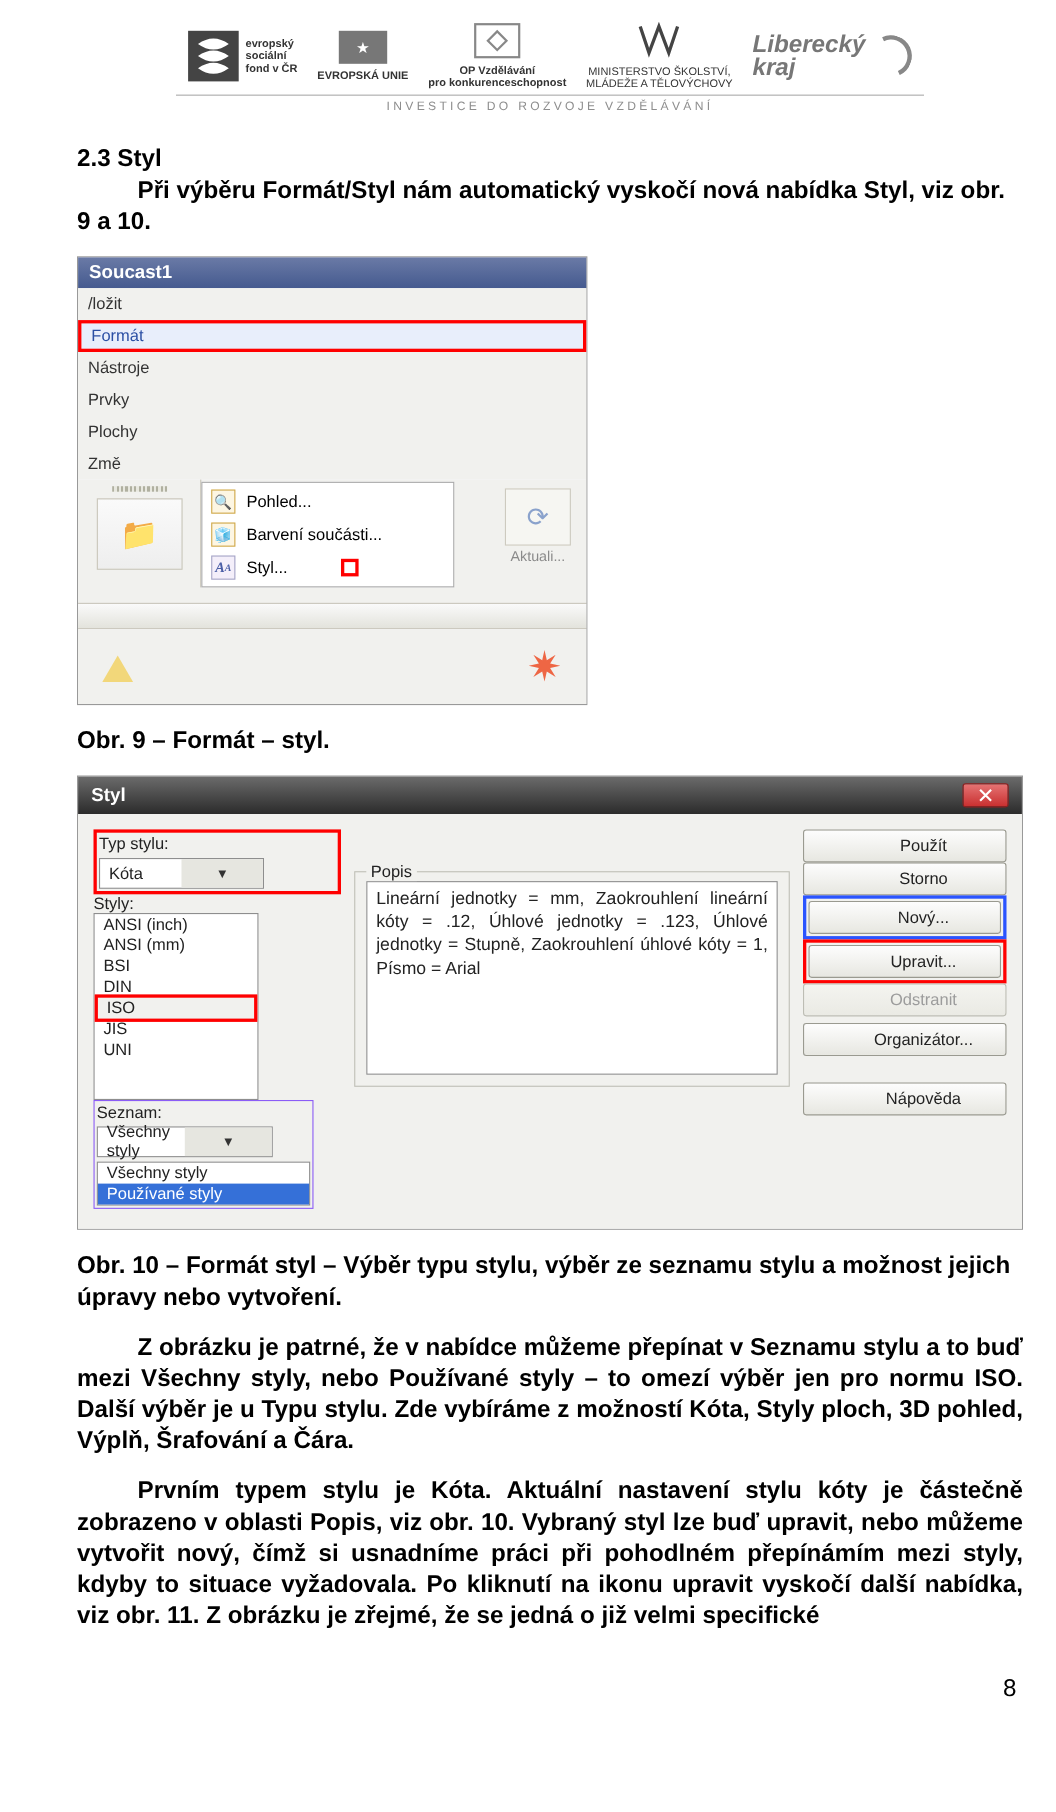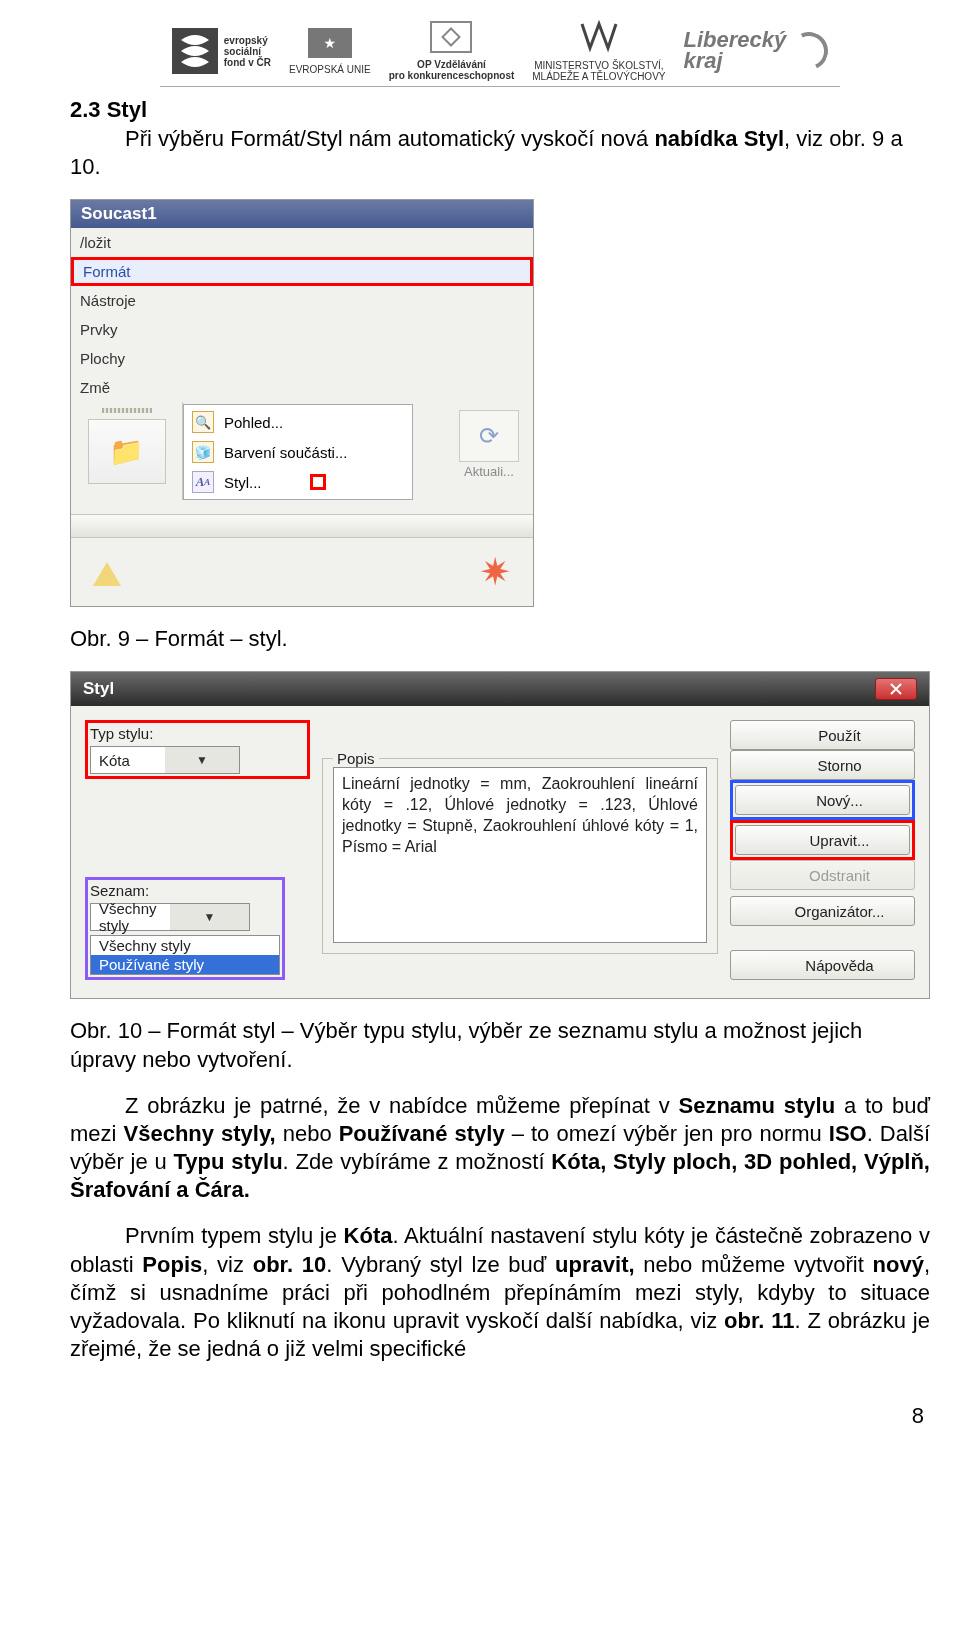--- a/index.html
+++ b/index.html
@@ -71,21 +71,21 @@
   }
   .hr1 { border: none; border-top: 1px solid #aaa; margin: 4px auto; width: 680px; }
   .invest-line {
     text-align: center;
     letter-spacing: 3px;
     font-size: 11px;
     color: #8e8e8e;
     margin-bottom: 28px;
   }
   .h-section { font-size: 22px; font-weight: bold; margin: 10px 0 2px 0; text-align:left;}
-  .body-text { font-size: 22px; line-height: 1.28; margin: 0 0 18px 0; }
+  .body-text { font-size: 22px; line-height: 1.28; margin: 0 0 18px 0; font-weight: bold; }
   .body-text.indent { text-indent: 55px; }
 
   
   .win-shot {
     margin: 8px 0 18px 0;
     border: 1px solid #999;
   }
   .sc1 { width: 464px; }
   .titlebar {
     background: linear-gradient(#6a7aa6, #455a8f);
@@ -201,21 +201,21 @@
     background: #f1f1ee;
     padding: 14px 14px 18px 14px;
     font-family: Tahoma, sans-serif;
     font-size: 15px;
     color:#222;
   }
   .col { display:flex; flex-direction:column; }
   .lbl { font-size:15px; }
   .redframe { border: 3px solid #ff0000; padding: 2px; }
   .blueframe { border: 3px solid #2a54ff; padding: 2px; }
-  .greenframe { border: 3px solid #8b5cf6; padding: 2px; }
+  .greenframe { border: 1px solid #8b5cf6; padding: 2px; }
   .combo {
     display:flex; align-items:center;
     background:#fff; border:1px solid #8e8e8e;
     height: 28px;
   }
   .combo span { flex:1; padding: 0 8px; }
   .combo .arrow {
     width: 22px; height: 100%; background:#e6e6e0;
     display:flex; align-items:center; justify-content:center;
     font-size:12px ; color:#333;
@@ -267,21 +267,21 @@
         <svg width="34" height="34" viewBox="0 0 34 34">
             <path d="M3 6 Q17 -4 31 6 Q17 16 3 6 M3 17 Q17 7 31 17 Q17 27 3 17 M3 28 Q17 18 31 28 Q17 38 3 28" fill="#fff"></path>
           </svg>
       </div>
       <div class="logo-text" style="white-space:pre-line; font-weight:bold;">evropský
 sociální
 fond v ČR</div>
     </div>
     <div class="logo" style="flex-direction:column;">
       <div class="logo-eu-flag">★</div>
-      <div class="logo-text" style="font-weight:normal;">EVROPSKÁ UNIE</div>
+      <div class="logo-text" style="font-weight:bold;">EVROPSKÁ UNIE</div>
     </div>
     <div class="logo" style="flex-direction:column;">
       <div style="width:42px;height:32px;border:2px solid #888;display:flex;align-items:center;justify-content:center;">
         <div style="width:14px;height:14px;border:2px solid #888;transform:rotate(45deg);"></div>
       </div>
       <div class="logo-text" style="white-space:pre-line; font-weight:bold; text-align:center;">OP Vzdělávání
 pro konkurenceschopnost</div>
     </div>
     <div class="logo" style="flex-direction:column;">
       <svg width="42" height="34">
@@ -290,20 +290,21 @@
       <div class="logo-text" style="white-space:pre-line; text-align:center;">MINISTERSTVO ŠKOLSTVÍ,
 MLÁDEŽE A TĚLOVÝCHOVY</div>
     </div>
     <div class="logo-kraj">
       <div style="white-space:pre-line; line-height:0.95;">Liberecký
 kraj</div>
       <div class="logo-kraj-swirl"></div>
     </div>
   </div>
   <hr class="hr1">
+  <div class="invest-line">INVESTICE DO ROZVOJE VZDĚLÁVÁNÍ</div>
 
   <div class="h-section">2.3 Styl</div>
   <p class="body-text indent" style="text-align:left;">
     <span>Při výběru Formát/Styl nám automatický vyskočí nová </span><b>nabídka Styl</b><span>, viz obr. 9 a 10.</span>
   </p>
 
   <div class="win-shot sc1">
     <div class="titlebar">Soucast1</div>
     <div class="menubar">
       <div class="item">/ložit</div>
@@ -357,20 +358,32 @@
       </span>
     </div>
     <div class="dlgbody">
 
       <div class="col">
         <div class="redframe">
           <div class="lbl">Typ stylu:</div>
           <div class="combo" style="width:150px; margin-top:4px;">
             <span>Kóta</span>
             <span class="arrow">▼</span>
+          </div>
+        </div>
+        <div>
+          <div class="lbl">Styly:</div>
+          <div class="listbox">
+            <div>ANSI (inch)</div>
+            <div>ANSI (mm)</div>
+            <div>BSI</div>
+            <div>DIN</div>
+            <div class="iso-redrow sel">ISO</div>
+            <div>JIS</div>
+            <div>UNI</div>
           </div>
         </div>
         <div class="spacer"></div>
         <div class="seznam-area greenframe">
           <div class="lbl">Seznam:</div>
           <div class="combo" style="width:160px; margin:4px 0 4px 0;">
             <span>Všechny styly</span>
             <span class="arrow">▼</span>
           </div>
           <div class="seznam-list">

